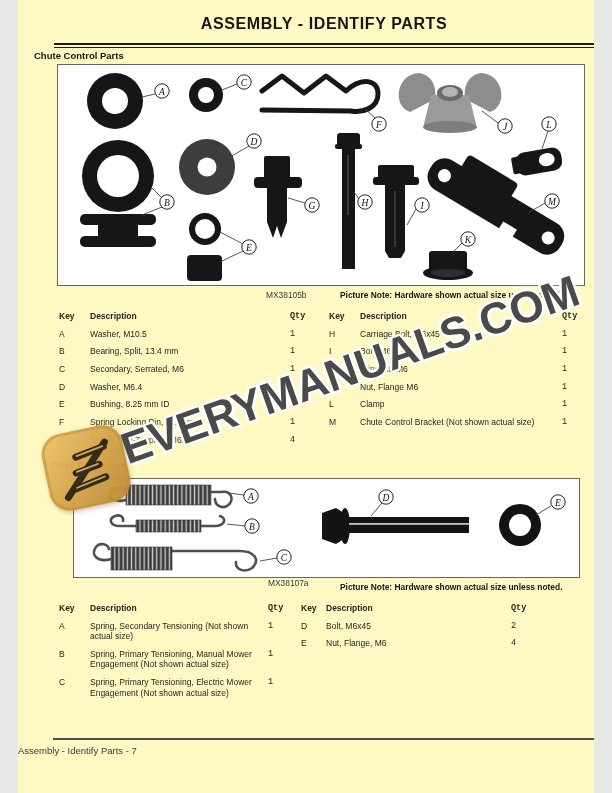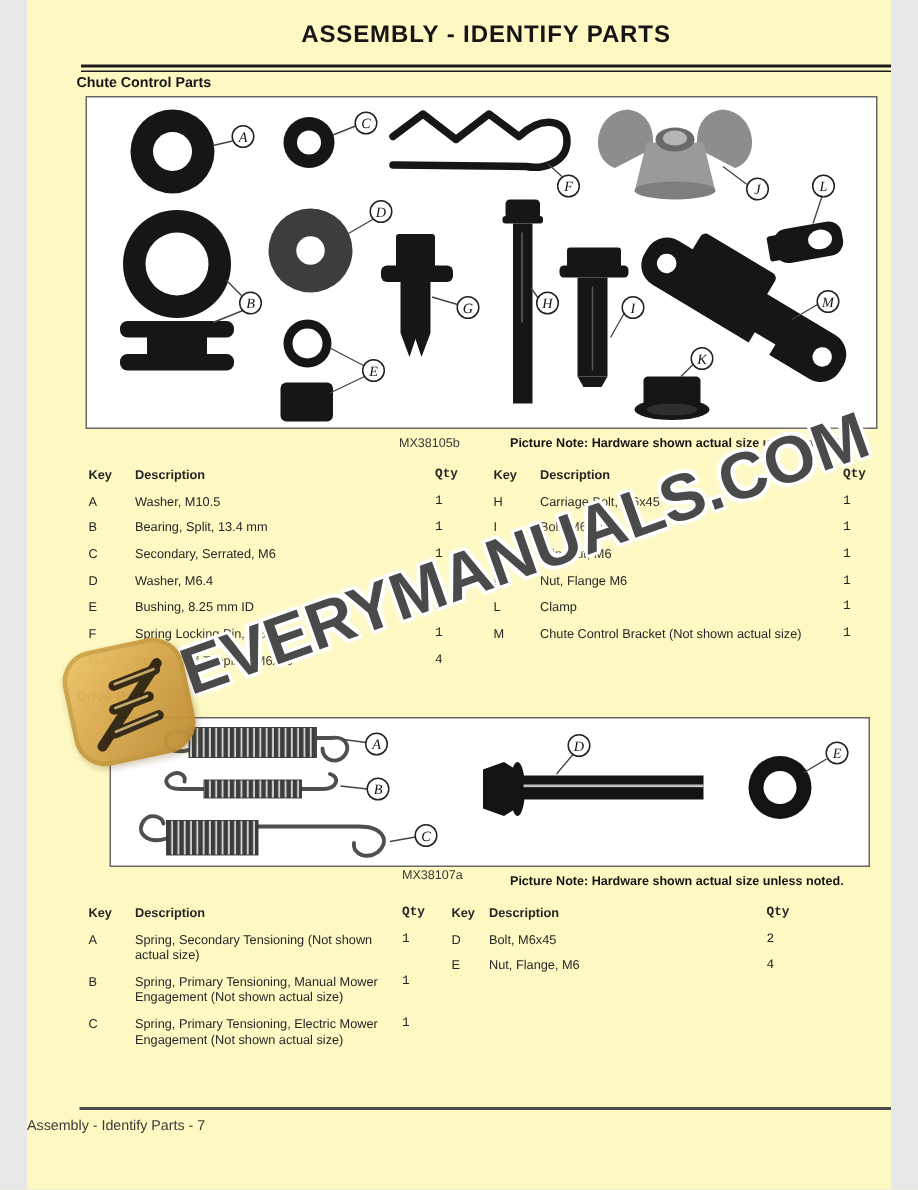--- a/index.html
+++ b/index.html
@@ -3,21 +3,21 @@
 <meta charset="utf-8">
 <style>
   html,body{margin:0;padding:0;background:#e8e8e8;}
   .page{position:relative;width:576px;height:793px;background:#fef9c3;overflow:hidden;
         font-family:"Liberation Sans",sans-serif;color:#1f1f1f;margin:0 auto;}
   .title{position:absolute;top:15px;left:0;width:612px;text-align:center;
          font-size:16px;font-weight:bold;letter-spacing:.6px;color:#161616;}
   .rule1{position:absolute;top:42.5px;left:36px;width:541px;height:2px;background:#1c1c1c;}
   .rule2{position:absolute;top:46.5px;left:36px;width:541px;height:1px;background:#1c1c1c;}
   .sec-heading{position:absolute;font-size:9.5px;font-weight:bold;color:#161616;}
-  .h-chute{top:50px;left:33px;}
+  .h-chute{top:50px;left:16px;}
   .h-drive{top:459px;left:33px;}
   .figbox{position:absolute;border:1px solid #666;background:#fff;}
   .fig1{left:39px;top:64px;width:526px;height:220px;}
   .fig2{left:55px;top:478px;width:505px;height:98px;}
   .figid{position:absolute;font-size:8.4px;color:#3a3a3a;}
   .fignote{position:absolute;font-size:8.4px;font-weight:bold;color:#161616;white-space:nowrap;}
   .t{position:absolute;font-size:8.5px;color:#262626;}
   .trow{display:flex;line-height:10.5px;margin-bottom:7.2px;}
   .trow.h{font-weight:bold;}
   .ck{width:31px;flex:none;}

